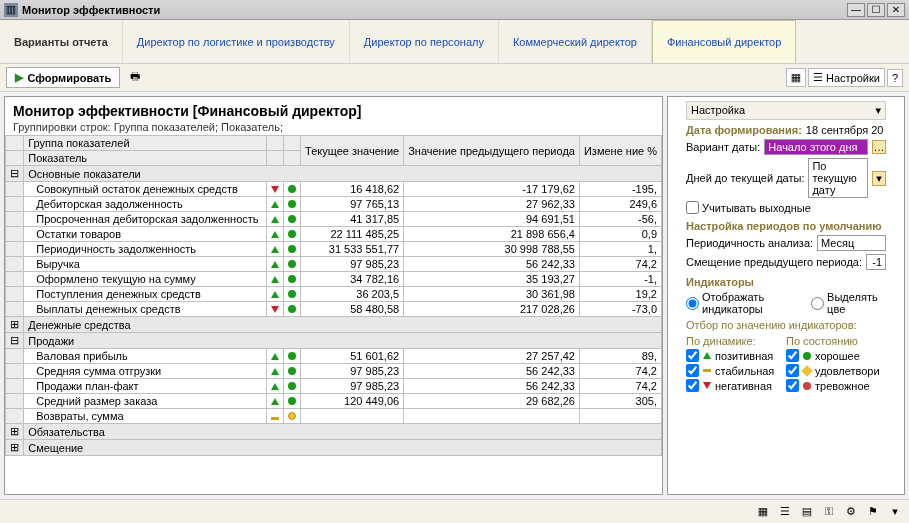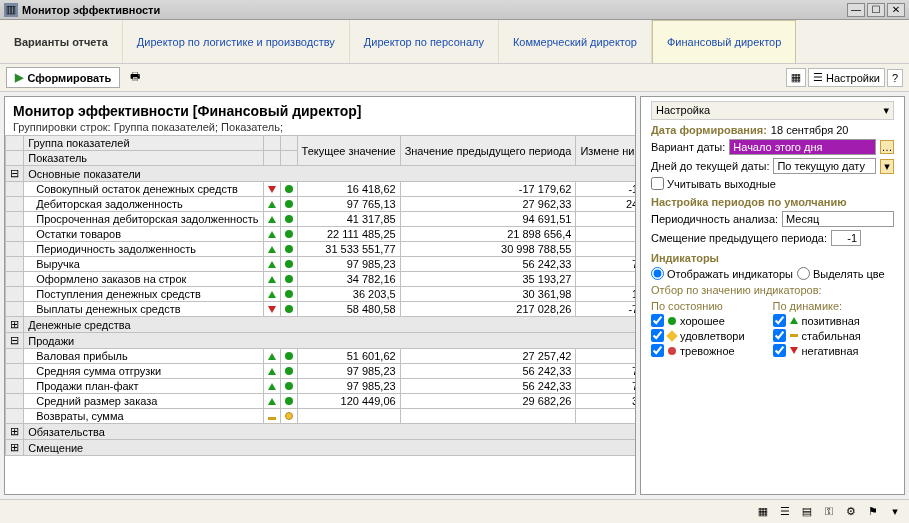--- a/index.html
+++ b/index.html
@@ -33,21 +33,21 @@
 .hdr2 td { background: #ececec; }
 .grp td { background: #e8e8e8; }
 .num { text-align: right; }
 .tree-col { width: 16px; background: #ececec; text-align: center; cursor: pointer; }
 .ind { display: inline-block; width: 0; height: 0; }
 .up-g { border-left: 4px solid transparent; border-right: 4px solid transparent; border-bottom: 7px solid #1a9a1a; }
 .dn-r { border-left: 4px solid transparent; border-right: 4px solid transparent; border-top: 7px solid #c22; }
 .dash-y { display:inline-block; width: 8px; height: 3px; background: #d4a017; }
 .circle { display:inline-block; width: 8px; height: 8px; border-radius: 50%; }
 .cg { background: #1a9a1a; } .cy { background: #f0c030; border:1px solid #b89020;} .cr { background: #d04040; }
-.settings { width: 265px; background: #fff; border: 1px solid #999; margin: 4px 4px 4px 0; padding: 4px 10px; overflow: hidden; }
+.settings { width: 238px; background: #fff; border: 1px solid #999; margin: 4px 4px 4px 0; padding: 4px 18px; overflow: hidden; }
 .set-title { background: #f4f2e8; border: 1px solid #ccc; padding: 2px 4px; display: flex; justify-content: space-between; margin-bottom: 4px; }
 .set-row { display: flex; align-items: center; gap: 4px; margin: 3px 0; }
 .set-label { white-space: nowrap; }
 .set-hdr { color: #8a7a3a; font-weight: bold; margin: 6px 0 2px; }
 .inp { border: 1px solid #999; padding: 1px 3px; background: #fff; }
 .inp.sel { background: #a21caf; color: #fff; }
 .ddl { border: 1px solid #999; background: #fff; padding: 1px 3px; flex:1; }
 .ddl-btn { border: 1px solid #cba040; background: #f8e8b0; width: 14px; text-align: center; cursor: pointer; }
 .chk { display: flex; align-items: center; gap: 3px; }
 input[type=checkbox], input[type=radio] { margin: 0; }
@@ -177,21 +177,21 @@
                 <td class="tree-col"></td>
       <td class="indent">Выручка</td>
       <td style="text-align:center"><span class="ind up-g"></span></td>
       <td style="text-align:center"><span class="circle cg"></span></td>
       <td class="num">97 985,23</td>
       <td class="num">56 242,33</td>
       <td class="num">74,2</td>
               </tr>
               <tr>
                 <td class="tree-col"></td>
-      <td class="indent">Оформлено заказов на строк</td>
+      <td class="indent">Оформлено текущую на сумму</td>
       <td style="text-align:center"><span class="ind up-g"></span></td>
       <td style="text-align:center"><span class="circle cg"></span></td>
       <td class="num">34 782,16</td>
       <td class="num">35 193,27</td>
       <td class="num">-1,</td>
               </tr>
               <tr>
                 <td class="tree-col"></td>
       <td class="indent">Поступления денежных средств</td>
       <td style="text-align:center"><span class="ind up-g"></span></td>
@@ -314,53 +314,53 @@
             <span>Отображать индикаторы</span>
           </label>
         <label class="chk">
             <input type="radio" style="">
             <span>Выделять цве</span>
           </label>
       </div>
       <div style="color:#8a7a3a;margin:4px 0">Отбор по значению индикаторов:</div>
       <div class="legend">
         <div class="legend-col">
+          <div class="legend-hdr">По динамике:</div>
+          <div class="legend-item">
+              <input type="checkbox" checked="" style="">
+              <span class="ind up-g"></span>
+              <span>позитивная</span>
+            </div>
+          <div class="legend-item">
+              <input type="checkbox" checked="" style="">
+              <span class="dash-y"></span>
+              <span>стабильная</span>
+            </div>
+          <div class="legend-item">
+              <input type="checkbox" checked="" style="">
+              <span class="ind dn-r"></span>
+              <span>негативная</span>
+            </div>
+        </div>
+        <div class="legend-col">
           <div class="legend-hdr">По состоянию</div>
           <div class="legend-item">
               <input type="checkbox" checked="" style="">
               <span class="circle cg"></span>
               <span>хорошее</span>
             </div>
           <div class="legend-item">
               <input type="checkbox" checked="" style="">
               <span style="display:inline-block;width:8px;height:8px;background:#f0c030;transform:rotate(45deg)"></span>
               <span>удовлетвори</span>
             </div>
           <div class="legend-item">
               <input type="checkbox" checked="" style="">
               <span class="circle cr"></span>
               <span>тревожное</span>
-            </div>
-        </div>
-        <div class="legend-col">
-          <div class="legend-hdr">По динамике:</div>
-          <div class="legend-item">
-              <input type="checkbox" checked="" style="">
-              <span class="ind up-g"></span>
-              <span>позитивная</span>
-            </div>
-          <div class="legend-item">
-              <input type="checkbox" checked="" style="">
-              <span class="dash-y"></span>
-              <span>стабильная</span>
-            </div>
-          <div class="legend-item">
-              <input type="checkbox" checked="" style="">
-              <span class="ind dn-r"></span>
-              <span>негативная</span>
             </div>
         </div>
       </div>
     </div>
   </div>
 
   <div class="statusbar">
     <span class="sb-icon">▦</span>
     <span class="sb-icon">☰</span>
     <span class="sb-icon">▤</span>

